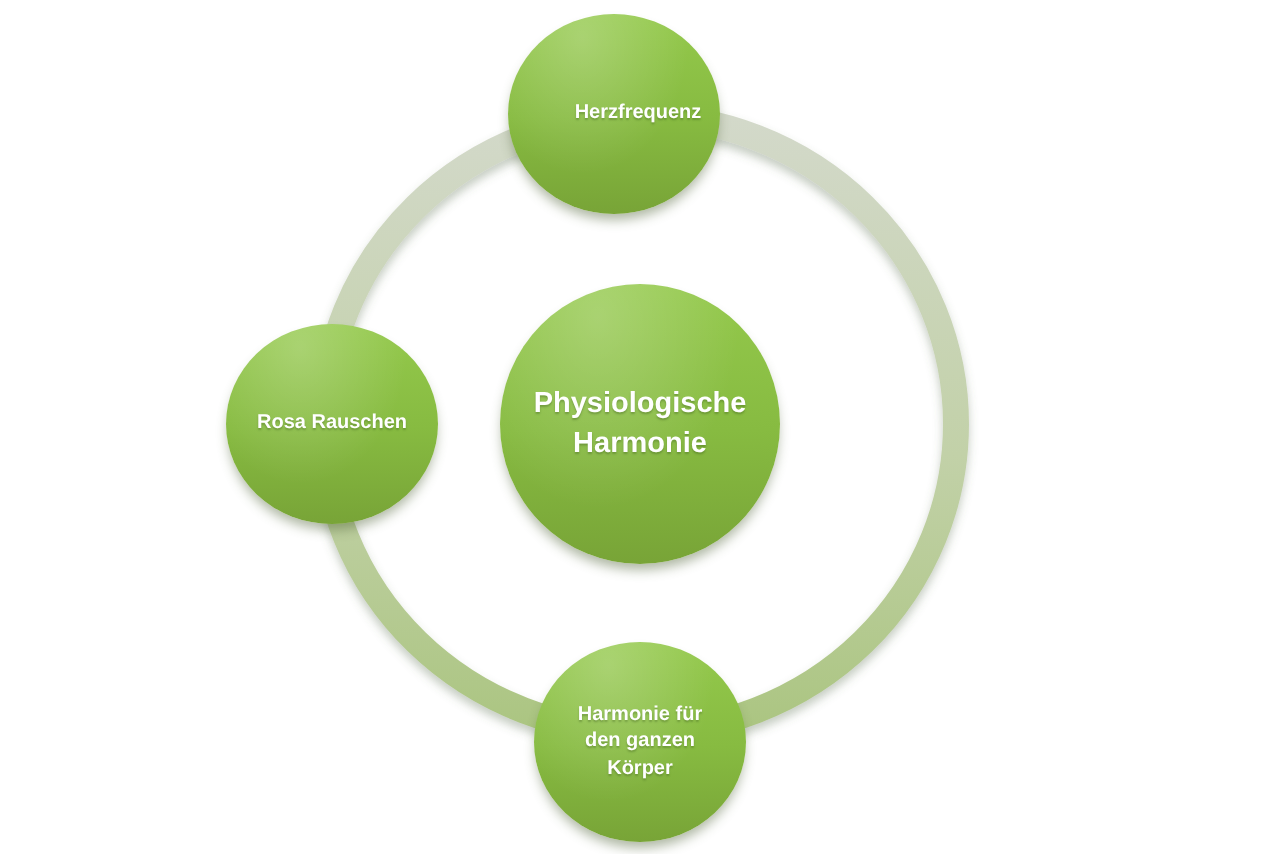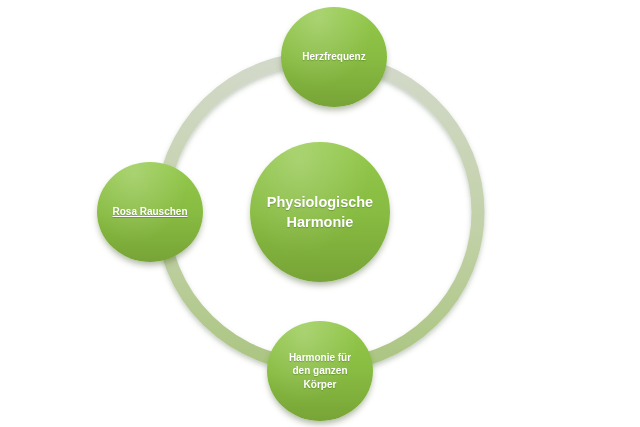--- a/index.html
+++ b/index.html
@@ -44,24 +44,24 @@
     line-height: 1.4;
   }
   .node-center .label { width: 112px; }
   .node-satellite {
     width: 106px;
     height: 100px;
     font-size: 10px;
     line-height: 1.35;
   }
   .node-satellite .label { width: 82px; }
-  .node-top    { left: 281px; top: 7px; }
+  .node-top    { left: 254px; top: 7px; justify-content: flex-end; }
   .node-right  { left: 430px; top: 162px; }
   .node-bottom { left: 267px; top: 321px; }
-  .node-left   { left: 97px; top: 162px; text-decoration: underline; }
+  .node-left   { left: 113px; top: 162px; }
   .label { display: block; }
 </style>
 </head>
 <body>
 
 <div class="canvas">
 
   <svg class="ring-svg" width="640" height="427" viewBox="0 0 640 427" aria-hidden="true">
     <defs>
       <linearGradient id="ringGrad" x1="0" y1="0" x2="0" y2="1">

